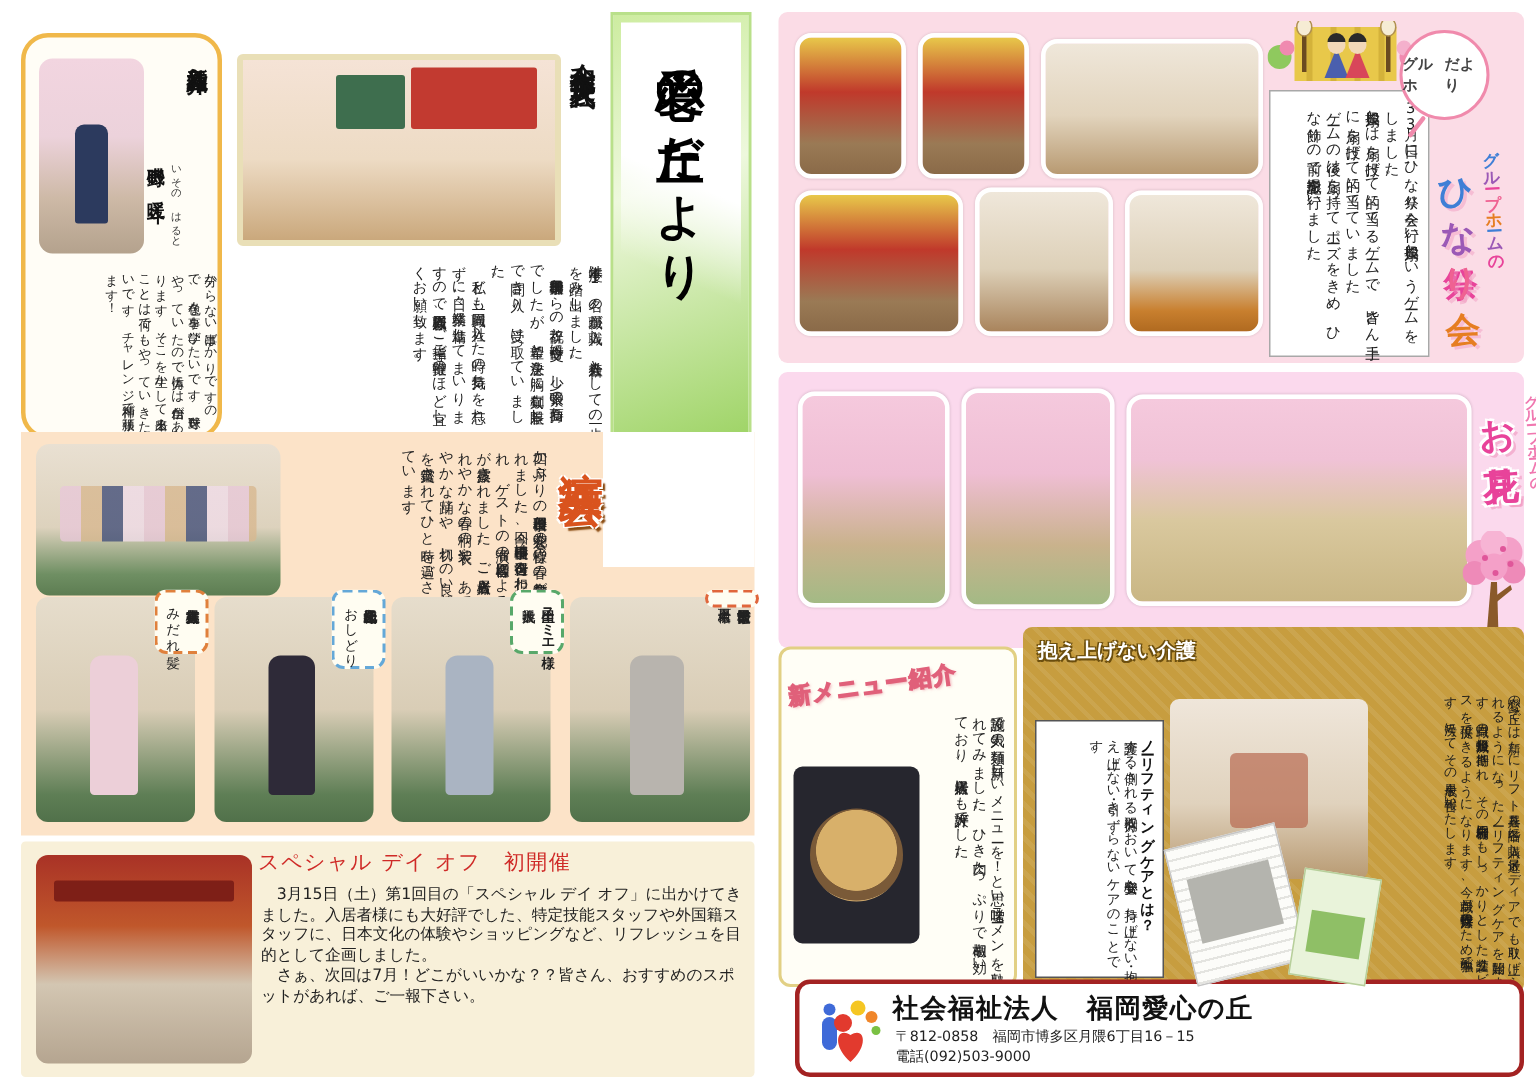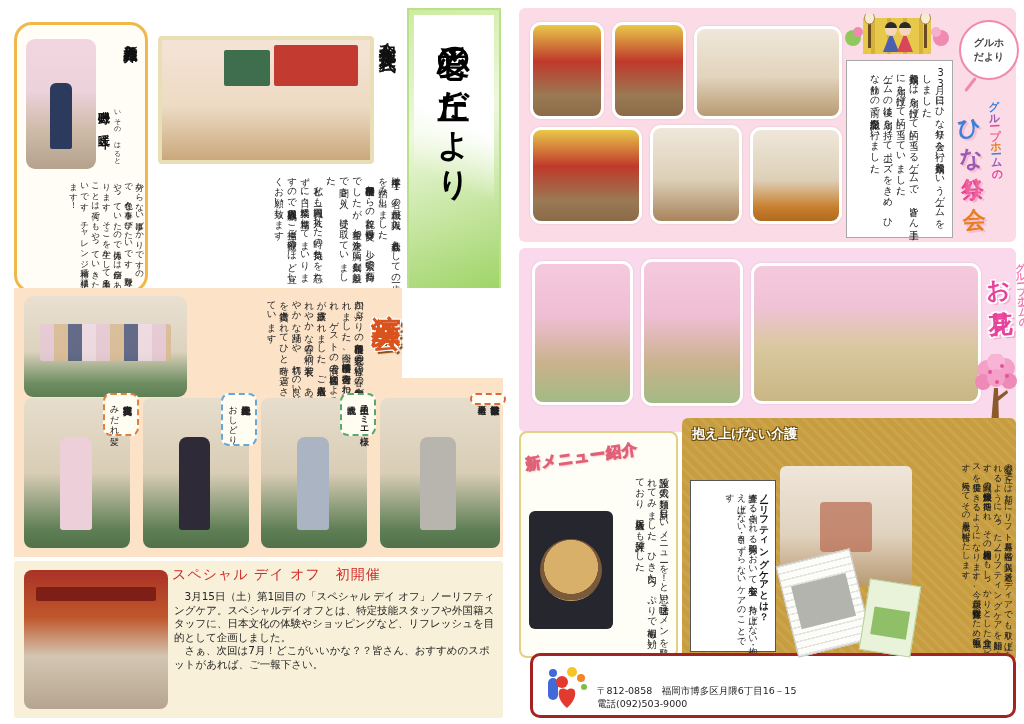--- a/index.html
+++ b/index.html
@@ -83,22 +83,22 @@
     background:linear-gradient(180deg,#efe7da 0%,#e2d4bd 55%,#b89a72 100%); }
   .hpD { left:11px; top:119px; width:112px; height:97px; }
   .hpE { left:131px; top:117px; width:92px; height:99px;
     background:linear-gradient(180deg,#efe7da 0%,#ddd0b8 55%,#a9845c 100%); }
   .hpF { left:231px; top:119px; width:92px; height:97px;
     background:linear-gradient(180deg,#efe7da 0%,#ddd0b8 55%,#c87f2e 85%,#b06a20 100%); }
   .hina-deco { position:absolute; left:326px; top:6px; }
   .hina-textbox { position:absolute; left:327px; top:52px; width:107px; height:178px; background:#fff;
     border:1px solid #a8a8a8; padding:6px 5px; writing-mode:vertical-rl; text-orientation:upright;
     font-size:9.8px; line-height:13px; white-space:pre-line; color:#222; }
-  .balloon { position:absolute; left:440px; top:12px; width:60px; height:60px; border-radius:50%;
-    background:#fff; border:2.5px solid #f08aac; display:flex; flex-direction:column;
+  .balloon { position:absolute; left:414px; top:12px; width:60px; height:60px; border-radius:50%;
+    background:#fff; border:2.5px solid #f08aac; display:flex; flex-direction:row;
     align-items:center; justify-content:center; font-size:10px; font-weight:bold; color:#444; z-index:2; }
   .balloon::after { content:""; position:absolute; left:8px; bottom:-15px; width:3px; height:17px;
     background:#f08aac; transform:rotate(38deg); border-radius:2px; }
   .hina-titles { position:absolute; left:438px; top:86px; height:146px; writing-mode:vertical-rl; text-orientation:upright; transform:rotate(-3deg); }
   .hina-pre { font-size:11px; font-weight:bold; letter-spacing:1px; }
   .hina-main { font-size:23px; font-weight:900; letter-spacing:2px; padding-top:8px;
     text-shadow:2px 2px 0 rgba(240,150,190,.45); }
 
   .ohanami { left:519px; top:248px; width:497px; height:184px; background:#fbd9ed; border-radius:6px; }
   .op { position:absolute; background:linear-gradient(180deg,#f5c9dd 0%,#efbed4 38%,#c9b28c 72%,#a3ba85 100%); }
@@ -117,21 +117,21 @@
   .nm-title { position:absolute; left:4px; top:12px; width:152px; transform:rotate(-8deg);
     font-size:15px; font-weight:900; color:#ffd92e; letter-spacing:1px;
     -webkit-text-stroke:1px #e0607a; text-shadow:1px 1px 2px rgba(224,96,122,.55); }
   .nm-body { position:absolute; right:6px; top:38px; width:80px; height:182px;
     font-size:9.5px; line-height:12px; color:#222; }
   .nm-photo { position:absolute; left:8px; top:78px; width:84px; height:118px; background:#26262e; border-radius:6px; }
   .bowl { width:62px; height:62px; border-radius:50%; margin:28px auto 0;
     background:radial-gradient(circle at 50% 45%,#d8b06a 0 58%,#7a5a38 59% 72%,#c8a268 73%); }
 
   .nolift { left:682px; top:418px; width:334px; height:244px; border-radius:6px; background:#c79d3f;
-    background-image:repeating-linear-gradient(45deg,rgba(255,255,255,.08) 0 3px,transparent 3px 8px); }
+    background-image:repeating-linear-gradient(45deg,rgba(255,255,255,.08) 0 3px,transparent 3px 8px);font-family:Liberation Mono, monospace; }
   .nl-sub { position:absolute; left:10px; top:7px; font-size:13px; font-weight:900; color:#fff;
     text-shadow:1px 1px 0 #6b4e0e,-1px -1px 0 #6b4e0e,1px -1px 0 #6b4e0e,-1px 1px 0 #6b4e0e; }
   .nl-titles { position:absolute; left:8px; top:23px; white-space:nowrap; }
   .nl-title { font-size:22px; font-weight:900; color:#dd1f1f;
     text-shadow:1px 1px 0 #fff,-1px -1px 0 #fff,1px -1px 0 #fff,-1px 1px 0 #fff,2px 2px 2px rgba(90,60,0,.5); }
   .nl-suffix { font-size:15px; font-weight:900; color:#fff; margin-left:5px;
     text-shadow:1px 1px 0 #6b4e0e,-1px -1px 0 #6b4e0e,1px -1px 0 #6b4e0e,-1px 1px 0 #6b4e0e; }
   .nl-box { position:absolute; left:8px; top:62px; width:86px; height:172px; background:#fff;
     border:1.5px solid #555; padding:6px 5px; writing-mode:vertical-rl; text-orientation:upright; }
   .nl-box-title { font-size:9.5px; font-weight:bold; line-height:12px; color:#111; }
@@ -226,21 +226,21 @@
           <div class="d-piece">天下名槍日本号</div>
         </div>
       </div>
     </div>
   </div>
 
   <div class="abs dayoff">
     <div class="day-photo"></div>
     <div class="day-title">スペシャル デイ オフ　初開催</div>
     <div class="day-body">
-      <p>　3月15日（土）第1回目の「スペシャル デイ オフ」ノーリフティングケア。スペシャルデイオフとは、特定技能スタッフや外国籍スタッフに、日本文化の体験やショッピングなど、リフレッシュを目的として企画しました。</p>
+      <p>　3月15日（土）第1回目の「スペシャル デイ オフ」に出かけてきました。入居者様にも大好評でした、特定技能スタッフや外国籍スタッフに、日本文化の体験やショッピングなど、リフレッシュを目的として企画しました。</p>
       <p>　さぁ、次回は7月！どこがいいかな？？皆さん、おすすめのスポットがあれば、ご一報下さい。</p>
     </div>
   </div>
 
   <div class="abs hina">
     <div class="hp hpA ph-w"></div>
     <div class="hp hpB ph-w"></div>
     <div class="hp hpC ph-w"></div>
     <div class="hp hpD ph-w"></div>
     <div class="hp hpE ph-w"></div>
@@ -337,17 +337,18 @@
       <svg width="44" height="48" viewBox="0 0 44 48">
         <rect x="3" y="14" width="10" height="22" rx="5" fill="#3f6ad8"></rect>
         <circle cx="8" cy="9" r="4" fill="#3f6ad8"></circle>
         <path d="M22 44 C10 34 12 20 22 26 C32 20 34 34 22 44 Z" fill="#e23a2e"></path>
         <circle cx="17" cy="18" r="6" fill="#e23a2e"></circle>
         <circle cx="27" cy="8" r="5" fill="#f5c623"></circle>
         <circle cx="36" cy="14" r="4" fill="#f0862a"></circle>
         <circle cx="39" cy="23" r="3" fill="#7ac143"></circle>
       </svg>
     </div>
+    <div class="f-org">社会福祉法人　福岡愛心の丘</div>
     <div class="f-addr">〒812-0858　福岡市博多区月隈6丁目16－15</div>
     <div class="f-tel">電話(092)503-9000</div>
   </div>
 
 </div>
 
 </body></html>

